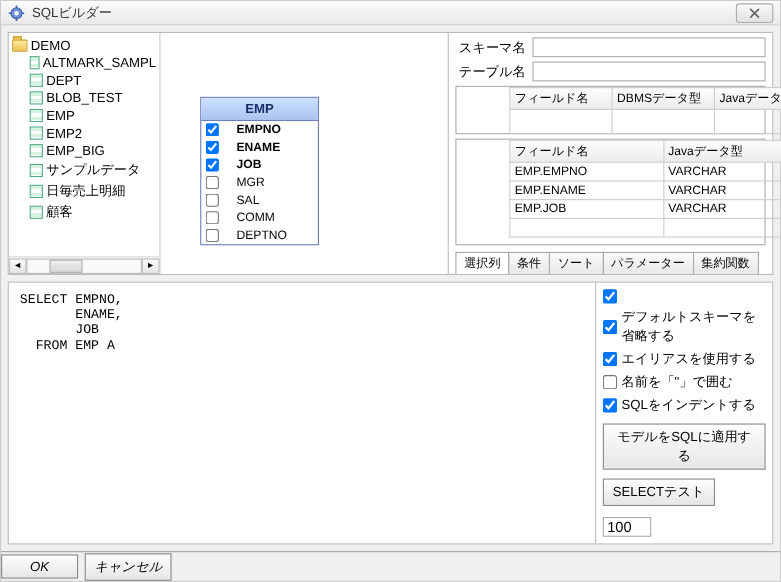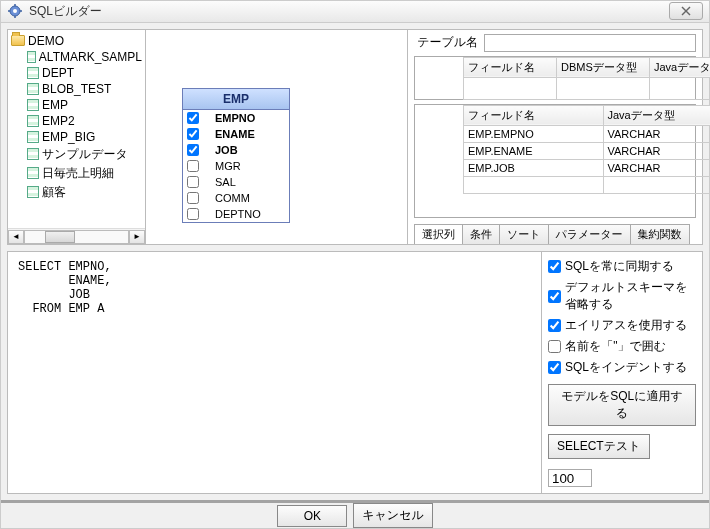--- a/index.html
+++ b/index.html
@@ -42,21 +42,21 @@
 .tab.active { background: #fff; }
 .lower { display: flex; flex: 1; border: 1px solid #bbb; margin: 0 6px 6px 6px; background: #fff; }
 .sql-pane { flex: 1; padding: 8px 10px; font-family: "Courier New", monospace; font-size: 12px; white-space: pre; border-right: 1px solid #bbb; }
 .opts-pane { width: 160px; display: flex; flex-direction: column; padding: 6px 6px; gap: 4px; }
 .chk { display: flex; align-items: center; gap: 4px; }
 .chk input { width: 13px; height: 13px; }
 .btn { border: 1px solid #888; background: linear-gradient(#fdfdfd,#e6e6e6); padding: 3px 8px; font-size: 12px; cursor: pointer; display: inline-block; text-align: center; }
 .opts-pane .btn { margin-top: 4px; width: fit-content; }
 .result-row { display: flex; align-items: center; gap: 4px; margin-top: 6px; }
 .result-row input { width: 44px; height: 18px; border: 1px solid #aaa; padding: 4px 3px; }
-.footer { height: 34px; display: flex; align-items: center; justify-content: center; gap: 6px; border-top: 3px solid #a3a3a3; }
+.footer { height: 34px; display: flex; align-items: center; justify-content: flex-start; gap: 6px; border-top: 1px solid #a3a3a3; font-style: italic; }
 .footer .btn { min-width: 70px; }
 .tree-icon-folder { display: inline-block; width: 14px; height: 11px; background: linear-gradient(#ffe9a8,#f1c24e); border: 1px solid #caa030; border-radius: 1px; position: relative; }
 .tree-icon-folder::before { content:''; position:absolute; top:-4px; left:0; width:6px; height:3px; background:#f1c24e; border:1px solid #caa030; border-bottom:none; }
 .tree-icon-table { display:inline-block; width:12px; height:12px; border:1px solid #5a8; background: repeating-linear-gradient(to bottom,#d6f3df 0,#d6f3df 3px,#fff 3px,#fff 6px); }
 .gear-icon svg { display:block; }
 </style>
 </head>
 <body>
 
 <div class="window">
@@ -166,20 +166,24 @@
           </div>
         <div class="entity-row">
             <input type="checkbox" style="">
             <span class="colname">DEPTNO</span>
           </div>
       </div>
     </div>
 
     <div class="right-pane">
       <div class="field-row">
+        <label>スキーマ名</label>
+        <input type="text" value="" style="">
+      </div>
+      <div class="field-row">
         <label>テーブル名</label>
         <input type="text" value="" style="">
       </div>
       <div class="grid grid1">
         <table>
           <tbody>
               <tr>
             <th>フィールド名</th>
             <th>DBMSデータ型</th>
             <th>Javaデータ型</th>
@@ -234,21 +238,20 @@
   </div>
 
   <div class="lower">
     <div class="sql-pane">SELECT EMPNO,
        ENAME,
        JOB
   FROM EMP A</div>
     <div class="opts-pane">
       <label class="chk">
           <input type="checkbox" checked="" style="">
-          <span>SQLを常に同期する</span>
         </label>
       <label class="chk">
           <input type="checkbox" checked="" style="">
           <span>デフォルトスキーマを省略する</span>
         </label>
       <label class="chk">
           <input type="checkbox" checked="" style="">
           <span>エイリアスを使用する</span>
         </label>
       <label class="chk">

